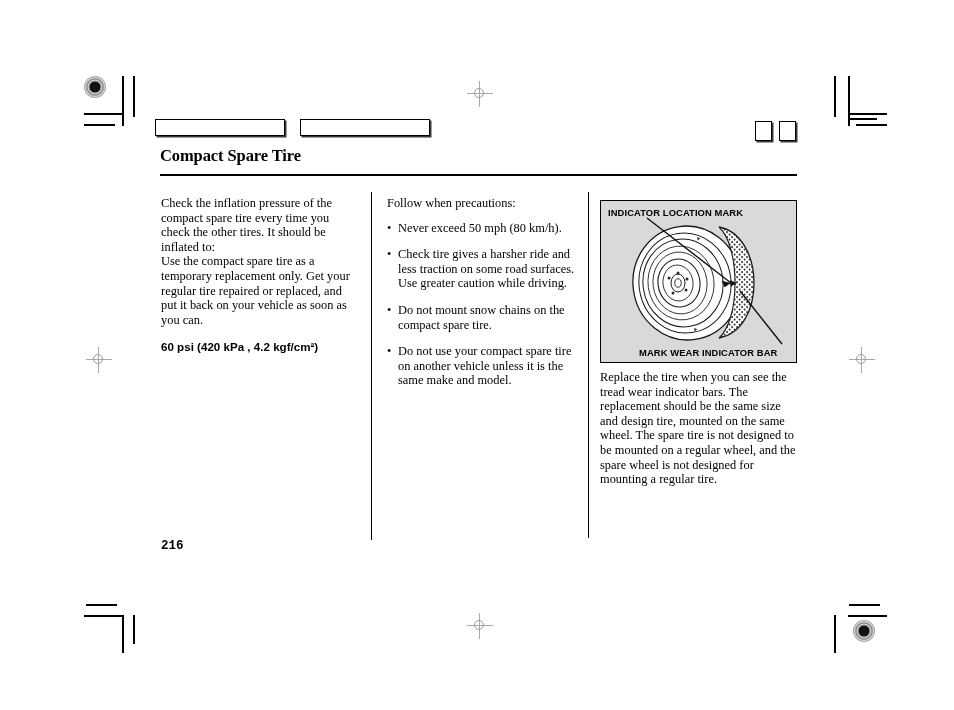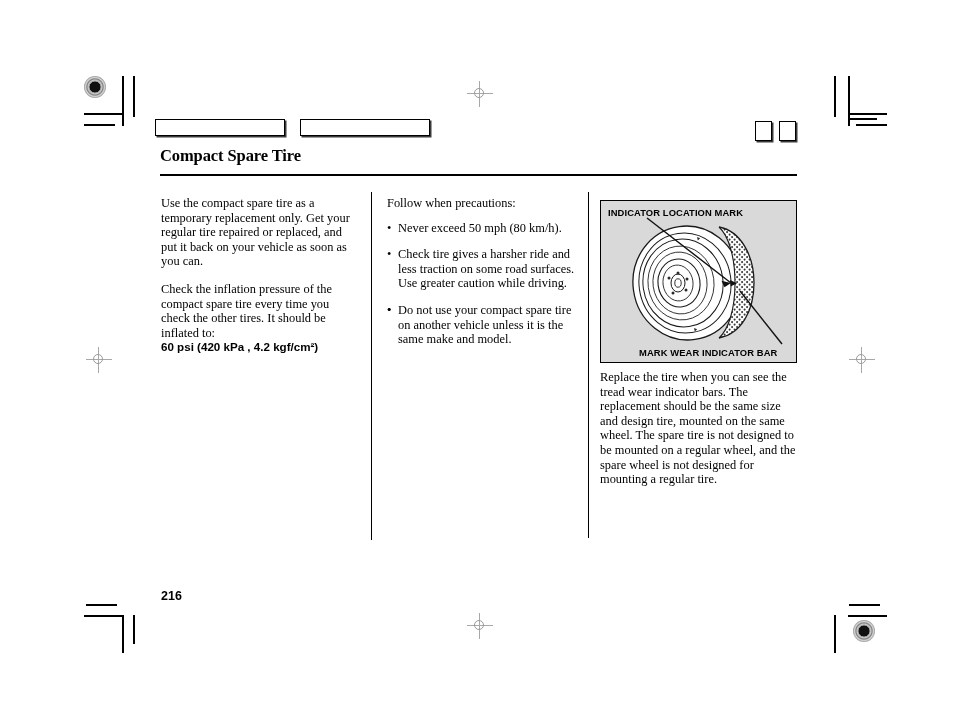--- a/index.html
+++ b/index.html
@@ -174,22 +174,22 @@
     color: #000000;
     white-space: nowrap;
   }
   .fig-label-top { left: 7px; top: 6px; }
   .fig-label-bottom { left: 38px; top: 146px; }
 
   
   .page-number {
     position: absolute;
     left: 161px;
-    top: 589px;
-    font-family: Liberation Sans, sans-serif;
+    top: 539px;
+    font-family: Liberation Mono, monospace;
     font-weight: bold;
     font-size: 12.5px;
   }
 </style>
 </head>
 <body>
 
 <div class="reg-target" style="left:84px; top:76px;"></div>
 <div class="crop-line" style="left:122px; top:76px; width:1.5px; height:50px;"></div>
 <div class="crop-line" style="left:133px; top:76px; width:1.5px; height:41px;"></div>
@@ -239,38 +239,39 @@
 <div class="mini-box" style="left:779px; top:121px;"></div>
 <div class="corner-dash" style="left:848px; top:118px; width:29px;"></div>
 
 <div class="page-title">Compact Spare Tire</div>
 <div class="title-rule"></div>
 
 <div class="col-divider" style="left:371px; top:192px; height:348px;"></div>
 <div class="col-divider" style="left:588px; top:192px; height:346px;"></div>
 
 <div class="col" style="left:161px; top:196px; width:197px;">
+  <p style="margin-bottom:0;">Check the inflation pressure of the compact spare tire every time you check the other tires. It should be inflated to:</p>
   <p>Use the compact spare tire as a temporary replacement only. Get your regular tire repaired or replaced, and put it back on your vehicle as soon as you can.</p>
-  <p style="margin-bottom:0;">Check the inflation pressure of the compact spare tire every time you check the other tires. It should be inflated to:</p>
   <p class="spec-line">60 psi (420 kPa , 4.2 kgf/cm²)</p>
 </div>
 
 <div class="col" style="left:387px; top:196px; width:192px;">
   <p style="margin-bottom:0;">Follow when precautions:</p>
   <ul class="bullets">
     <li>
       <span class="bullet-dot">•</span>
       <span>Never exceed 50 mph (80 km/h).</span>
     </li>
     <li>
       <span class="bullet-dot">•</span>
       <span>Check tire gives a harsher ride and less traction on some road surfaces. Use greater caution while driving.</span>
     </li>
     <li>
       <span class="bullet-dot">•</span>
+      <span>Do not mount snow chains on the compact spare tire.</span>
     </li>
     <li>
       <span class="bullet-dot">•</span>
       <span>Do not use your compact spare tire on another vehicle unless it is the same make and model.</span>
     </li>
   </ul>
 </div>
 
 <div class="figure-box">
   <svg width="196" height="162" viewBox="0 0 196 162">

